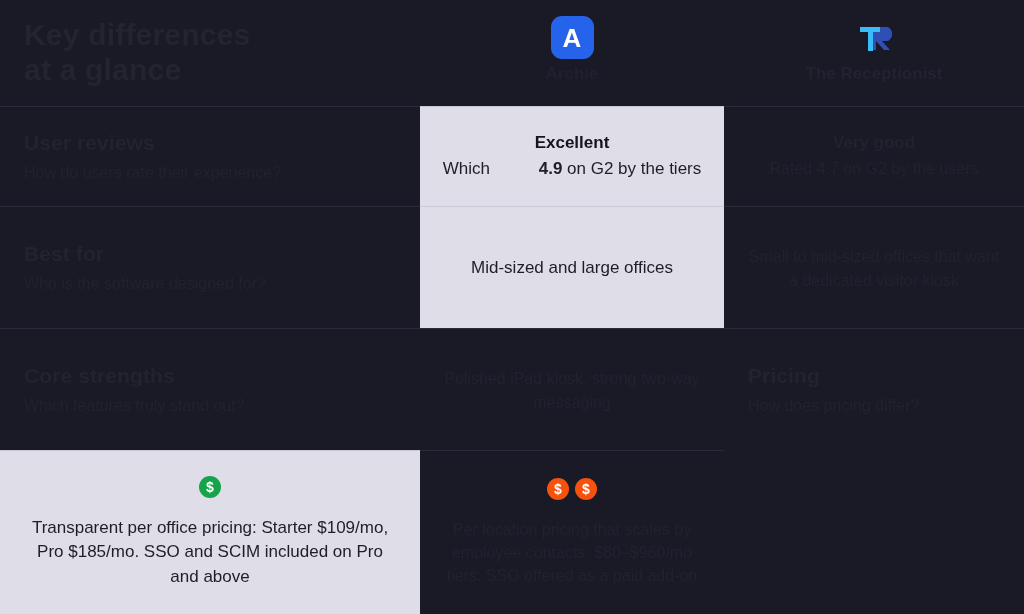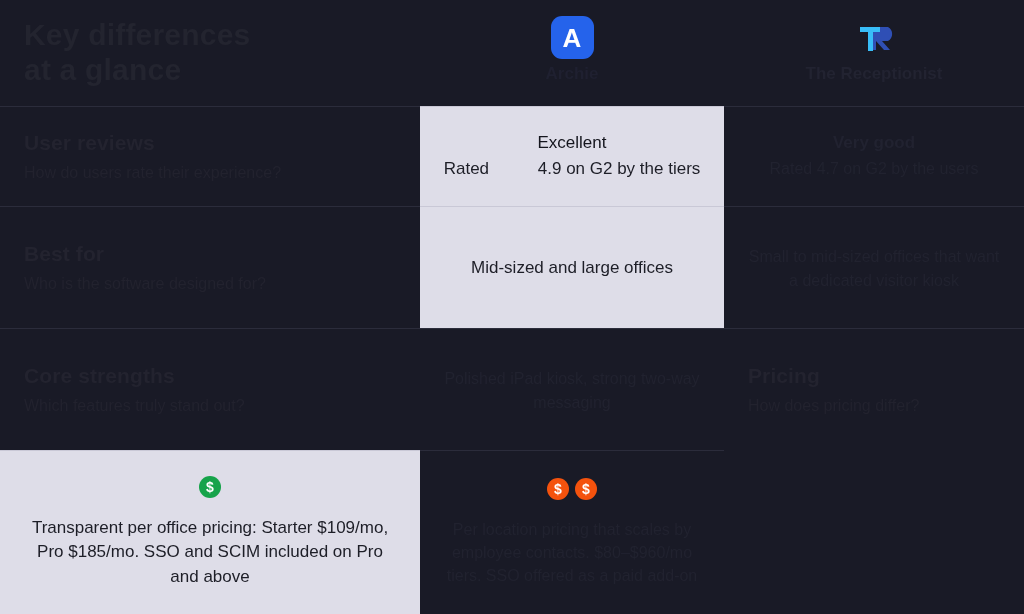--- a/index.html
+++ b/index.html
@@ -127,34 +127,34 @@
     border-top: 1px solid #c9c8d6;
   }
 
   .featured-col.head {
     background: #191a26;
     border-top: none;
   }
 
   .featured-title {
     font-size: 17px;
-    font-weight: 400;
+    font-weight: 700;
     color: #14151d;
     line-height: 1.35;
   }
 
   .featured-body {
     font-size: 17px;
     font-weight: 400;
     color: #1d1e27;
     line-height: 1.45;
     margin-top: 2px;
   }
 
-  .featured-body b { font-weight: 400; margin-left: 44px; }
+  .featured-body b { font-weight: 700; margin-left: 44px; }
 
   
   .rival-col {
     align-items: center;
     text-align: center;
     border-top: 1px solid #2b2c3b;
   }
 
   .rival-col.head { border-top: none; }
 
@@ -226,21 +226,21 @@
     <div class="product-name rival">The Receptionist</div>
   </div>
 
   <div class="cell label-cell">
     <div class="label-title">User reviews</div>
     <div class="label-sub">How do users rate their experience?</div>
   </div>
   <div class="cell featured-col">
     <div class="featured-title">Excellent</div>
     <div class="featured-body">
-      <span>Rated </span><b>4.9</b><span> on G2 by the tiers</span>
+      <span>Which </span><b>4.9</b><span> on G2 by the tiers</span>
     </div>
   </div>
   <div class="cell rival-col">
     <div class="rival-title">Very good</div>
     <div class="rival-body">Rated 4.7 on G2 by the users</div>
   </div>
 
   <div class="cell label-cell">
     <div class="label-title">Best for</div>
     <div class="label-sub">Who is the software designed for?</div>

